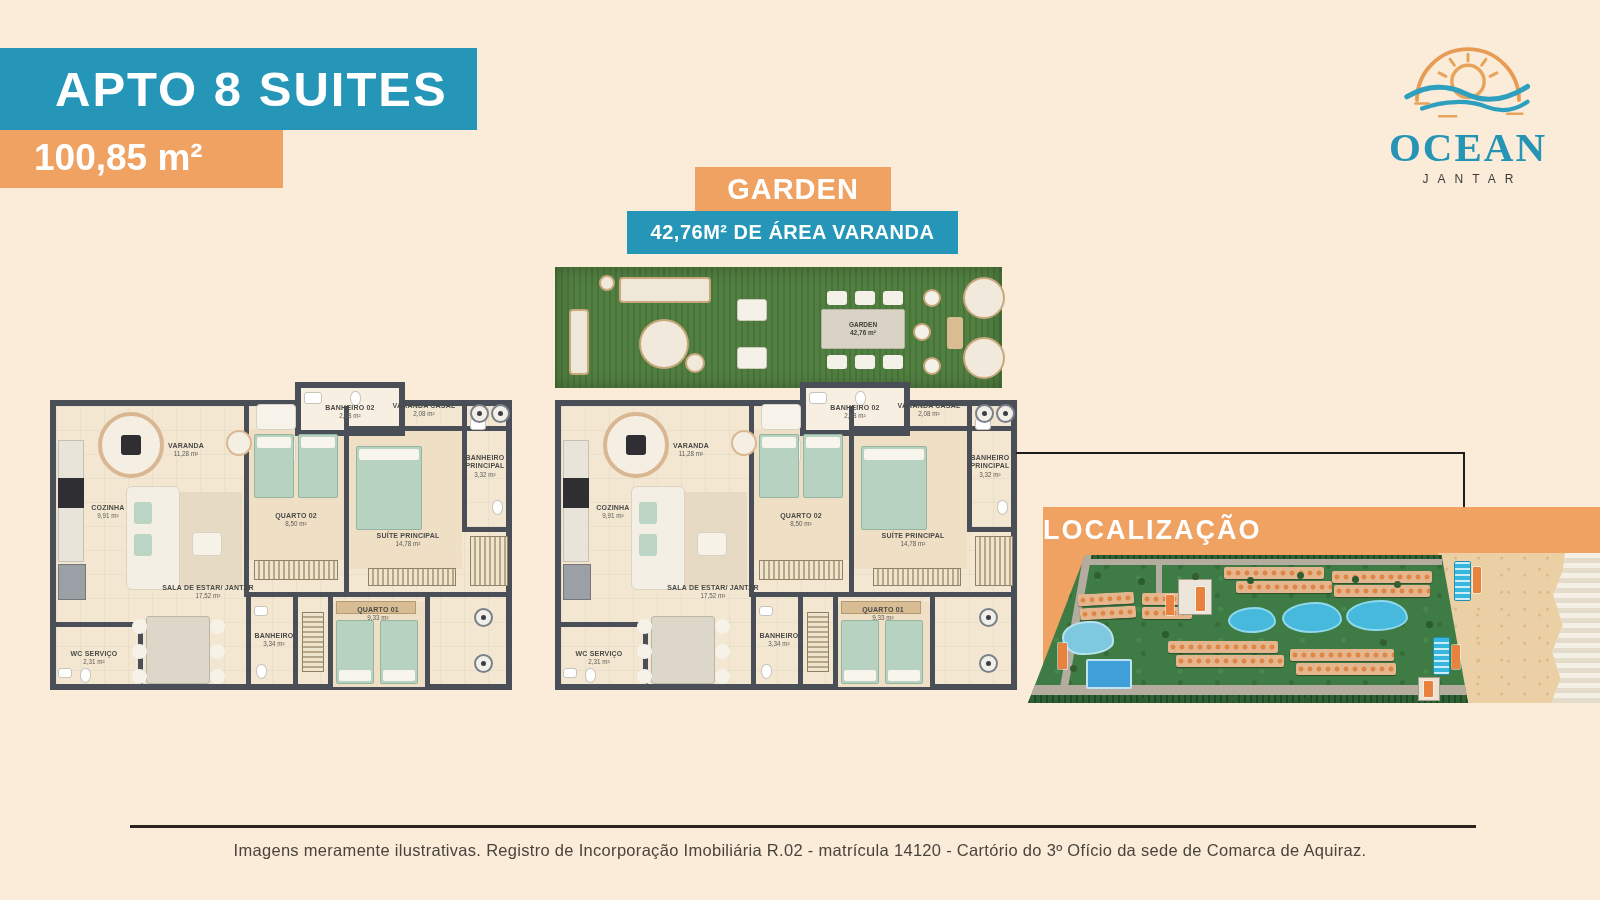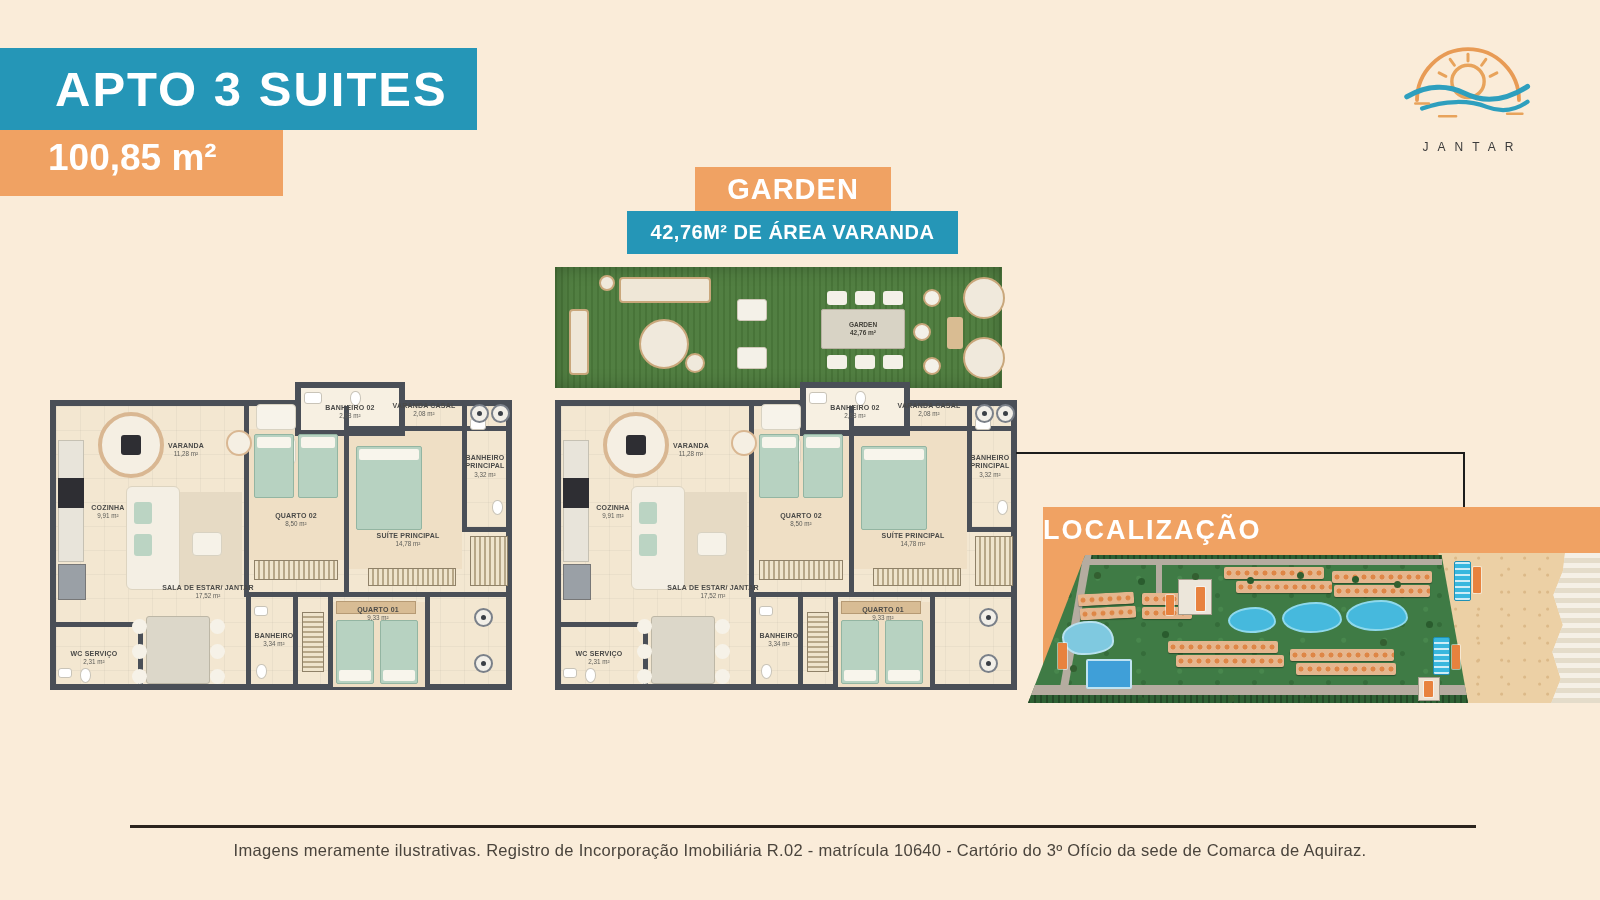--- a/index.html
+++ b/index.html
@@ -8,22 +8,22 @@
     --bed:#B7D2C1; --white-f:#F6F2E8; --grass:#4C7B3C;
   }
   *{margin:0;padding:0;box-sizing:border-box;}
   html,body{width:1600px;height:900px;overflow:hidden;}
   body{background:var(--cream);font-family:"Liberation Sans",sans-serif;position:relative;}
   .abs{position:absolute;}
 
   
   .title-band{left:0;top:48px;width:477px;height:82px;background:var(--teal);
     color:#fff;font-size:49px;font-weight:bold;letter-spacing:2px;line-height:82px;padding-left:55px;}
-  .area-band{left:0;top:130px;width:283px;height:66px;background:var(--orange);
-    color:#fff;font-size:37px;font-weight:bold;line-height:56px;padding-left:48px;}
+  .area-band{left:0;top:130px;width:283px;height:58px;background:var(--orange);
+    color:#fff;font-size:37px;font-weight:bold;line-height:56px;padding-left:34px;}
 
   
   .garden-title{left:695px;top:167px;width:196px;height:44px;background:var(--orange);
     color:#fff;font-size:29px;font-weight:bold;text-align:center;line-height:44px;letter-spacing:1px;}
   .garden-sub{left:627px;top:211px;width:331px;height:43px;background:var(--teal);
     color:#fff;font-size:20px;font-weight:bold;text-align:center;line-height:43px;letter-spacing:.5px;}
 
   
   .logo{left:1368px;top:26px;width:200px;height:160px;text-align:center;}
   .logo-brand{font-family:"Liberation Serif",serif;font-weight:bold;font-size:41px;
@@ -142,36 +142,37 @@
   .m-kids{position:absolute;left:34px;top:66px;width:52px;height:34px;background:#7FC9E0;
     border-radius:55% 45% 60% 40%/50% 60% 40% 55%;border:2px solid #B8E2EF;}
 
   
   .footer-line{left:130px;top:825px;width:1346px;height:3px;background:#2B241E;}
   .footer-text{left:0;top:841px;width:1600px;text-align:center;font-size:16.5px;color:#4A443C;letter-spacing:.3px;}
 </style>
 </head>
 <body>
 
-<div class="abs title-band">APTO 3 SUITES</div>
+<div class="abs title-band">APTO 8 SUITES</div>
 <div class="abs area-band">100,85 m²</div>
 
 <div class="abs logo">
   <svg width="170" height="104" viewBox="0 0 200 116">
     <path d="M40 84 A 60 60 0 1 1 160 84" fill="none" stroke="#E89B55" stroke-width="4.5" stroke-linecap="round"></path>
     <circle cx="100" cy="62" r="19" fill="none" stroke="#E8A35B" stroke-width="4"></circle>
     <line x1="100" y1="30" x2="100" y2="38" stroke="#E8A35B" stroke-width="3.5" stroke-linecap="round"></line>
     <line x1="79" y1="36" x2="84" y2="43" stroke="#E8A35B" stroke-width="3.5" stroke-linecap="round"></line>
     <line x1="121" y1="36" x2="116" y2="43" stroke="#E8A35B" stroke-width="3.5" stroke-linecap="round"></line>
     <line x1="66" y1="52" x2="74" y2="56" stroke="#E8A35B" stroke-width="3.5" stroke-linecap="round"></line>
     <line x1="134" y1="52" x2="126" y2="56" stroke="#E8A35B" stroke-width="3.5" stroke-linecap="round"></line>
     <path d="M28 80 C 52 66, 76 66, 96 76 C 118 87, 142 86, 170 68" fill="none" stroke="#2E9FBE" stroke-width="6" stroke-linecap="round"></path>
     <path d="M46 94 C 72 84, 102 84, 122 92 C 140 99, 156 96, 170 86" fill="none" stroke="#2E9FBE" stroke-width="5" stroke-linecap="round"></path>
     <path d="M38 88 h16 M146 100 h18 M66 103 h20" stroke="#E8A35B" stroke-width="3" stroke-linecap="round"></path>
   </svg>
+  <div class="logo-brand">OCEAN</div>
   <div class="logo-sub">JANTAR</div>
 </div>
 
 <div class="abs garden-title">GARDEN</div>
 <div class="abs garden-sub">42,76M² DE ÁREA VARANDA</div>
 
 <div class="abs garden-strip">
   <div class="g-item g-round" style="left:44px;top:8px;width:16px;height:16px;"></div>
   <div class="g-item g-cream" style="left:64px;top:10px;width:92px;height:26px;"></div>
   <div class="g-item g-cream" style="left:14px;top:42px;width:20px;height:66px;"></div>
@@ -446,13 +447,13 @@
   </div>
   <div class="m-teal" style="left:434px;top:8px;height:40px;"></div>
   <div class="m-tag" style="left:453px;top:14px;width:8px;height:26px;"></div>
   <div class="m-teal" style="left:413px;top:84px;height:38px;"></div>
   <div class="m-tag" style="left:432px;top:92px;width:8px;height:24px;"></div>
   <div style="position:absolute;left:398px;top:124px;width:22px;height:24px;background:#ECE0D0;border:1px solid #A59D8E;"></div>
   <div class="m-tag" style="left:404px;top:128px;width:9px;height:16px;"></div>
 </div>
 
 <div class="abs footer-line"></div>
-<div class="abs footer-text">Imagens meramente ilustrativas. Registro de Incorporação Imobiliária R.02 - matrícula 10640 - Cartório do 3º Ofício da sede de Comarca de Aquiraz.</div>
+<div class="abs footer-text">Imagens meramente ilustrativas. Registro de Incorporação Imobiliária R.02 - matrícula 14120 - Cartório do 3º Ofício da sede de Comarca de Aquiraz.</div>
 
 </body></html>

